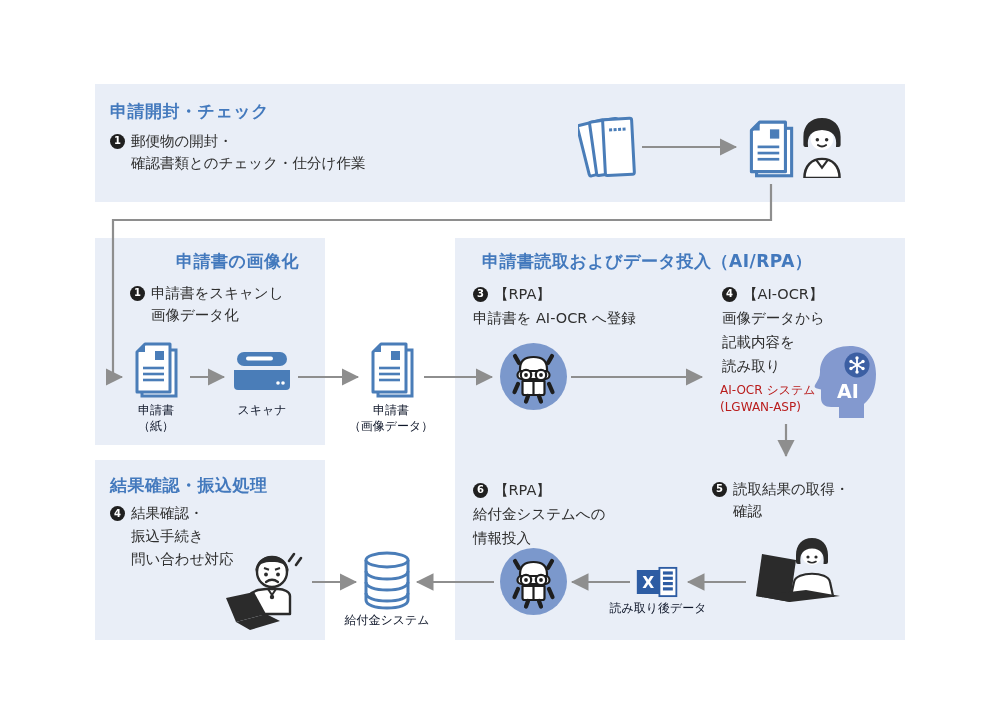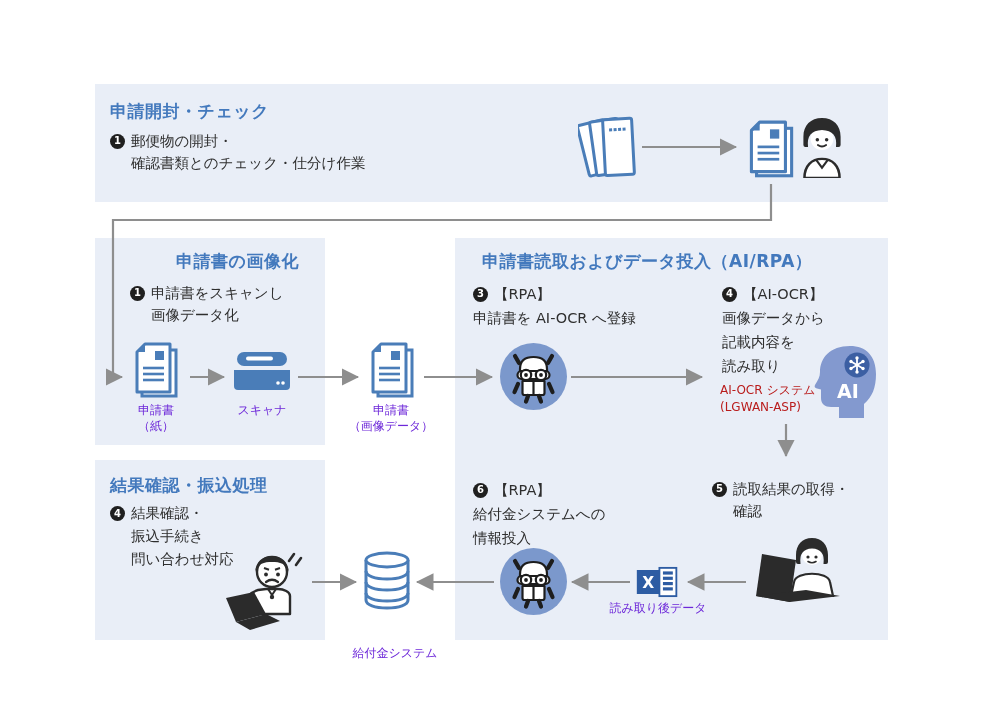--- a/index.html
+++ b/index.html
@@ -1,28 +1,28 @@
 <!DOCTYPE html>
 <html><head>
 <meta charset="utf-8">
 <style>
   html,body{margin:0;padding:0;background:#ffffff;}
-  #canvas{position:relative;width:888px;height:715px;background:#ffffff;overflow:hidden;
+  #canvas{position:relative;width:1000px;height:715px;background:#ffffff;overflow:hidden;
           font-family:"DejaVu Sans","Liberation Sans",sans-serif;color:#2e2e2e;}
   .box{position:absolute;background:#e9eef7;}
   .title{position:absolute;font-size:17px;font-weight:bold;color:#4379bd;letter-spacing:.5px;white-space:nowrap;}
   .step{position:absolute;font-size:14.5px;line-height:22px;white-space:nowrap;}
   .badge{display:inline-flex;justify-content:center;align-items:center;width:15px;height:15px;
          border-radius:50%;background:#1f1f1f;color:#fff;font-size:10px;font-weight:bold;flex:0 0 15px;}
   .hang{display:flex;gap:6px;}
   .hang .badge{margin-top:3.5px;}
   .flush{line-height:24px;}
   .flush .first{display:flex;gap:6px;align-items:flex-start;}
   .flush .first .badge{margin-top:4.5px;}
-  .iconlabel{position:absolute;font-size:12px;line-height:16px;text-align:center;color:#6d28d9;}
+  .iconlabel{position:absolute;font-size:12px;line-height:16px;text-align:center;color:#0f172a;}
   .syslabel{position:absolute;font-size:12px;line-height:17px;color:#b91c1c;white-space:nowrap;}
   .icon{position:absolute;}
   .overlay{position:absolute;left:0;top:0;pointer-events:none;}
 </style>
 </head>
 <body>
 
 <div id="canvas">
 
   <div class="box" style="left:95px;top:84px;width:810px;height:118px;"></div>
@@ -269,21 +269,21 @@
     <path d="M6 60 L40 66 L90 60 L56 54 Z" fill="#2b2b2b"></path>
   </svg>
 
   <svg class="icon" style="left:362px;top:550px;" width="50" height="60" viewBox="0 0 50 60">
     <path d="M4 10 V50 C4 55 13 58 25 58 C37 58 46 55 46 50 V10" fill="#fff" stroke="#4a7db8" stroke-width="3"></path>
     <ellipse cx="25" cy="10" rx="21" ry="7" fill="#fff" stroke="#4a7db8" stroke-width="3"></ellipse>
     <path d="M4 21 C4 26 13 29 25 29 C37 29 46 26 46 21" fill="none" stroke="#4a7db8" stroke-width="3"></path>
     <path d="M4 32 C4 37 13 40 25 40 C37 40 46 37 46 32" fill="none" stroke="#4a7db8" stroke-width="3"></path>
     <path d="M4 43 C4 48 13 51 25 51 C37 51 46 48 46 43" fill="none" stroke="#4a7db8" stroke-width="3"></path>
   </svg>
-  <div class="iconlabel" style="left:330px;top:612px;width:130px;margin-top:33px;">
+  <div class="iconlabel" style="left:322px;top:612px;width:130px;">
     <div>給付金システム</div>
   </div>
 
   <div class="title" style="left:110px;top:474px;">結果確認・振込処理</div>
   <div class="step hang" style="left:110px;top:502px;line-height:23px;">
     <span class="badge">4</span>
     <div class="lines">
       <div>結果確認・</div>
       <div>振込手続き</div>
       <div>問い合わせ対応</div>

